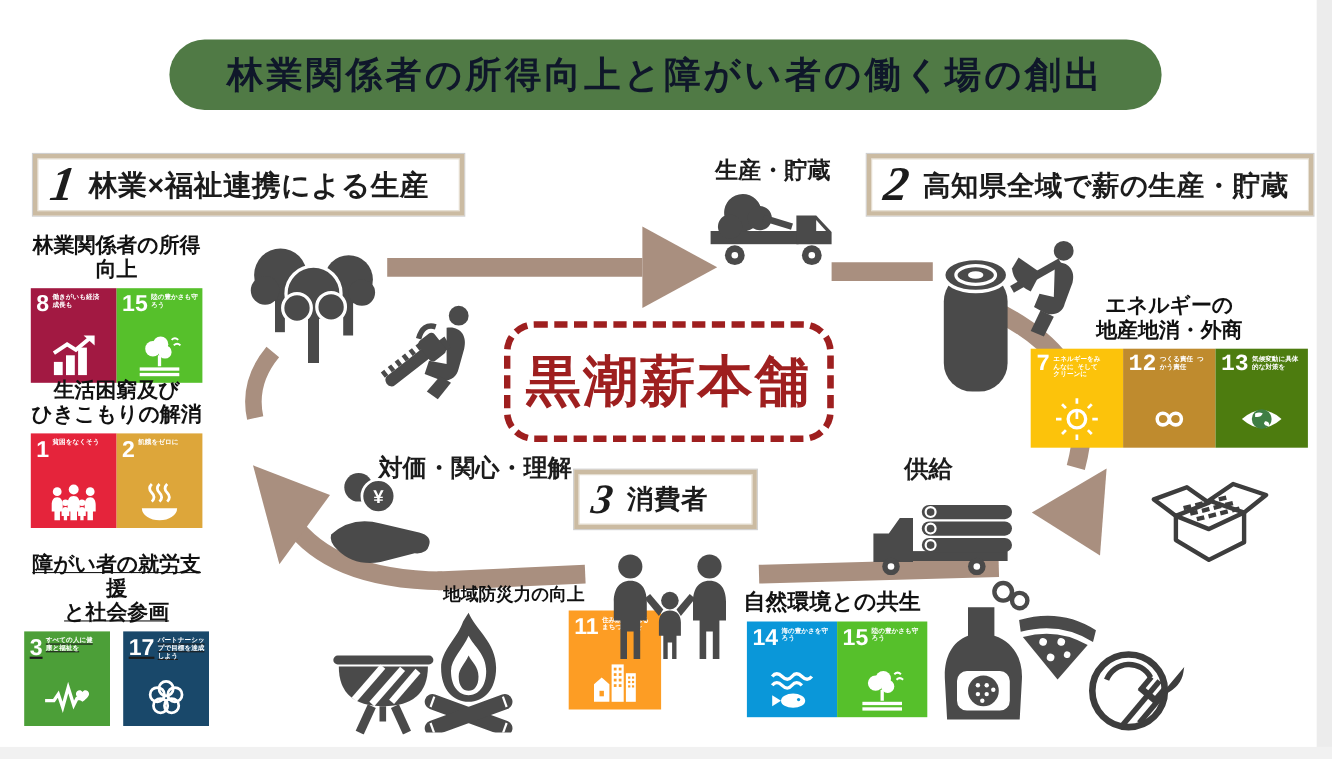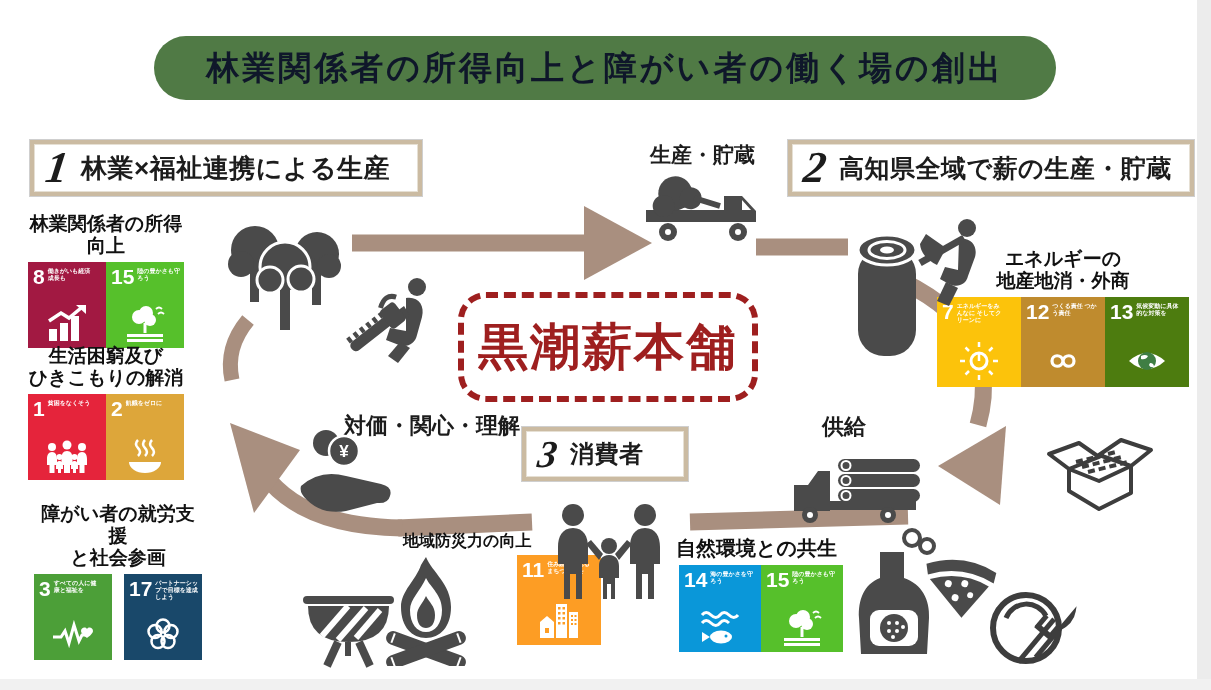--- a/index.html
+++ b/index.html
@@ -46,22 +46,22 @@
   .t-sub{font-size:6px;line-height:1.2;font-weight:700;padding-top:2px;width:46px;}
   .t-icon{position:absolute;bottom:5px;left:50%;transform:translateX(-50%);}
   .sdg1{background:#E5243B;}.sdg2{background:#DDA63A;}.sdg3{background:#4C9F38;}
   .sdg7{background:#FCC30B;color:#FCC30B;}.sdg8{background:#A21942;}.sdg11{background:#FD9D24;color:#FD9D24;}
   .sdg12{background:#BF8B2E;}.sdg13{background:#4d7c0f;color:#3F7E44;}
   .sdg14{background:#0A97D9;color:#0A97D9;}.sdg15{background:#56C02B;}.sdg17{background:#19486A;margin-left:12px;}
   .tile .t-num,.tile .t-sub{color:#fff;}
 
   .gA{left:22px;top:213px;width:168px;}
   .gB{left:22px;top:345px;width:168px;}
-  .gC{left:34px;top:503px;width:168px;}
-  .gE{left:936px;top:248px;width:254px;}
+  .gC{left:22px;top:503px;width:168px;text-decoration:underline;}
+  .gE{left:936px;top:268px;width:254px;font-family:Liberation Mono, monospace;}
   .gD{left:403px;top:532px;width:250px;}
   .gD .g-title{text-align:left;font-size:16px;}
   .gD .tiles{justify-content:center;margin-left:62px;margin-top:4px;}
   .gN{left:676px;top:537px;width:170px;}
   .gN .g-title{text-align:left;font-size:20px;}
 
   .deco{position:absolute;z-index:2;}
 </style>
 </head>
 <body>

